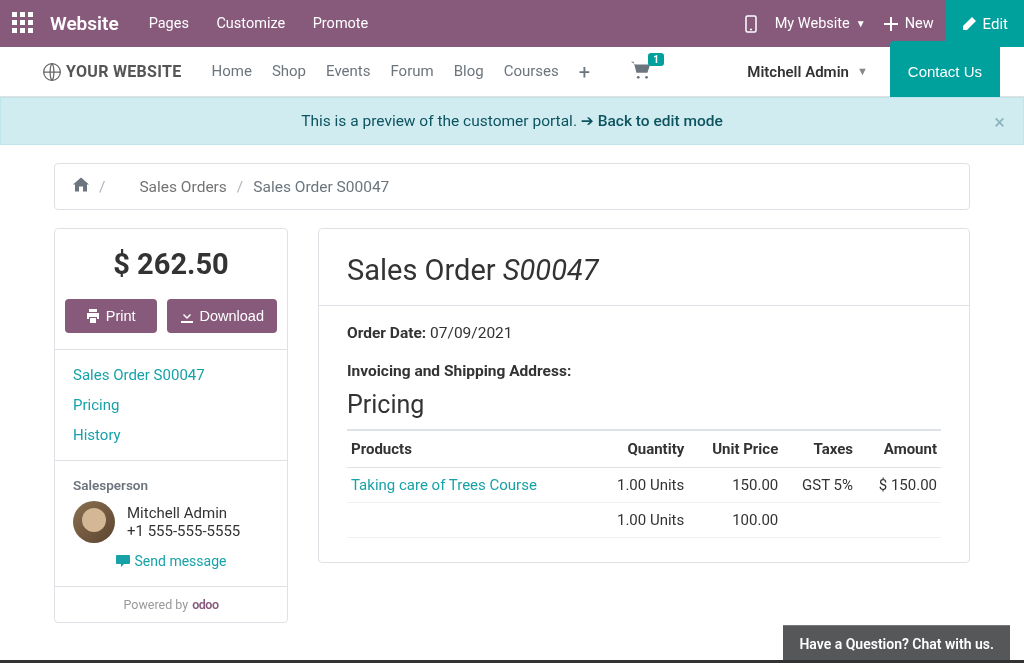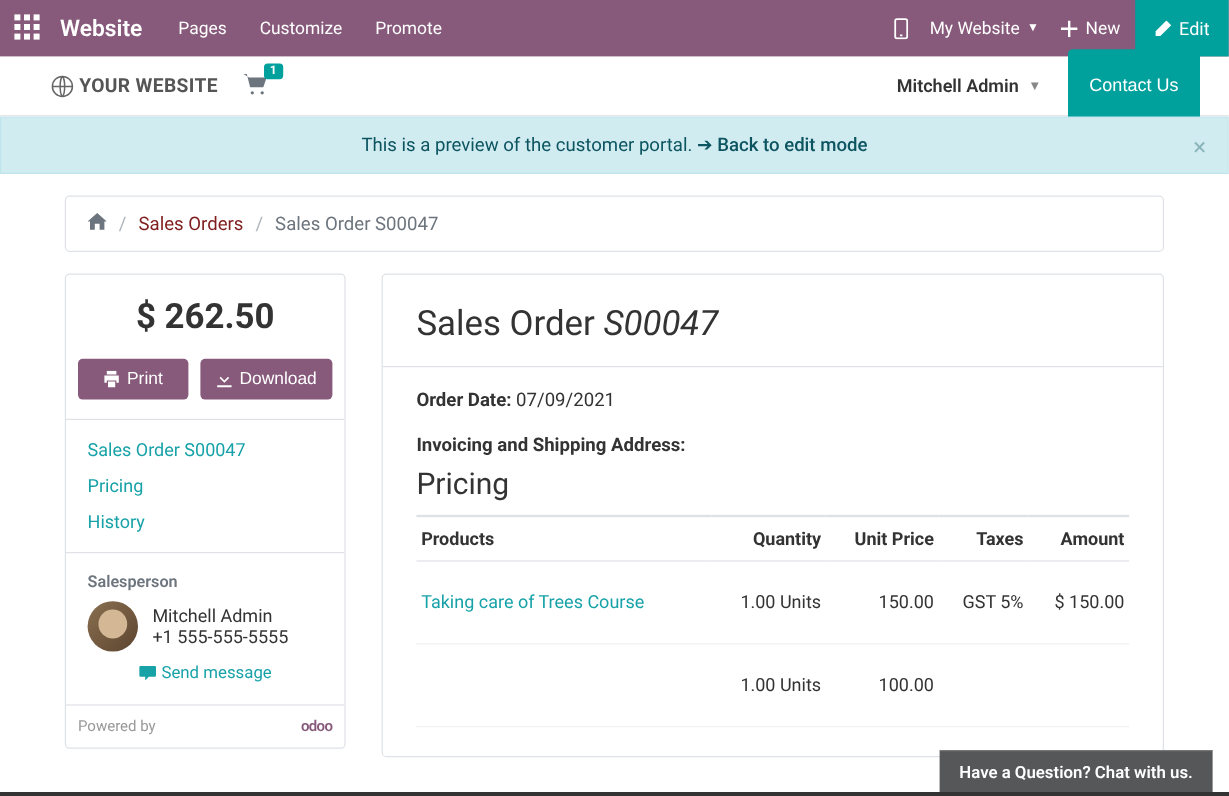--- a/index.html
+++ b/index.html
@@ -32,55 +32,55 @@
 
 .container-wrap { height: 558px; overflow-y: scroll; background: #fff; }
 .alert { background: #d1ecf1; border: 1px solid #bee5eb; color: #0c5460; padding: 14px 20px; text-align: center; font-size: 15.5px; position: relative; }
 .alert a { color: #0c5460; font-weight: 500; text-decoration: none; cursor: pointer; }
 .alert .close { position: absolute; right: 18px; top: 12px; color: #8ab4bb; cursor: pointer; font-size: 20px; }
 
 .container { max-width: 940px; margin: 0 auto; padding: 0 12px; }
 .breadcrumb { background: #fff; border: 1px solid #dee2e6; border-radius: 4px; padding: 13px 18px; margin-top: 18px; font-size: 15.5px; display: flex; align-items: center; }
 .breadcrumb .home-icon { color: #6c757d; cursor: pointer; }
 .breadcrumb .sep { color: #adb5bd; margin: 0 10px; }
-.breadcrumb a { color: #7f1d1d; text-decoration: none; cursor: pointer; }
+.breadcrumb a { color: #737373; text-decoration: none; cursor: pointer; margin-left: 24px; }
 .breadcrumb .current { color: #6c757d; }
 
 .content-row { display: flex; margin-top: 18px; gap: 30px; align-items: flex-start;}
 .side { width: 234px; border: 1px solid #dee2e6; border-radius: 4px; background: #fff; }
 .side-section { border-bottom: 1px solid #dee2e6; padding: 16px 18px; }
 .price { font-size: 29px; font-weight: 700; text-align: center; padding: 18px 10px; }
 .btn-row { display: flex; gap: 10px; padding: 0 10px 16px; }
 .btn-gray { background: #875A7B; color: #fff; border: none; padding: 9px 13px; border-radius: 4px; cursor: pointer; font-size: 14.5px; display: flex; align-items: center; gap: 6px; flex:1; justify-content:center;}
 .btn-gray svg { width: 14px; height: 14px; fill: #fff; }
 .side-links a { display: block; color: #17a2a8; text-decoration: none; font-size: 15px; margin-bottom: 12px; cursor: pointer; }
 .side-links a:last-child { margin-bottom: 0; }
 .salesperson-label { color: #6c757d; font-size: 13.5px; font-weight: 600; margin-bottom: 8px; }
 .salesperson { display: flex; align-items: center; }
 .avatar { width: 42px; height: 42px; border-radius: 50%; background: linear-gradient(135deg, #8a7050 0%, #5c4430 100%); margin-right: 12px; position:relative; overflow:hidden;}
 .avatar::after{content:"";position:absolute;width:24px;height:24px;background:#d4b896;border-radius:50%;top:7px;left:9px;}
 .sp-info .name { font-size: 15px; color: #333; }
 .sp-info .phone { font-size: 15px; color: #333; }
 .send-msg { text-align: center; margin-top: 10px; }
 .send-msg a { color: #17a2a8; text-decoration: none; font-size: 14px; cursor: pointer; display: inline-flex; align-items: center; gap: 5px; }
-.powered { text-align: center; padding: 10px; color: #999; font-size: 12.5px; display:flex; justify-content:space-between; align-items:center; gap:4px;}
+.powered { text-align: center; padding: 10px; color: #999; font-size: 12.5px; display:flex; justify-content:center; align-items:center; gap:4px;}
 
 .main { flex: 1; border: 1px solid #dee2e6; border-radius: 4px; background: #fff; padding: 24px 28px; }
 .main h1 { font-size: 29px; font-weight: 400; color: #333; margin-bottom: 4px; }
 .main h1 em { font-style: italic; }
 .divider { border-top: 1px solid #dee2e6; margin: 18px -28px; }
 .order-date { font-size: 15.5px; margin-bottom: 20px; }
 .order-date strong { font-weight: 700; }
 .addr-title { font-weight: 700; font-size: 15.5px; margin-bottom: 10px; }
 .addr { font-size: 15.5px; line-height: 1.5; margin-bottom: 44px; }
 .main h2 { font-size: 25px; font-weight: 400; margin-bottom: 10px; }
 table { width: 100%; border-collapse: collapse; }
 th { text-align: left; font-weight: 700; padding: 9px 4px; border-top: 2px solid #dee2e6; border-bottom: 1px solid #dee2e6; font-size: 15px; }
 th.r, td.r { text-align: right; }
-td { padding: 25px 4px; font-size: 15px; border-bottom: 1px solid #f0f0f0; }
+td { padding: 8px 4px; font-size: 15px; border-bottom: 1px solid #f0f0f0; }
 td a { color: #17a2a8; text-decoration: none; cursor: pointer; }
 
 .chat-widget { position: fixed; bottom: 1px; right: 14px; background: #555759; color: #fff; padding: 10px 16px; font-size: 14px; font-weight: 600; cursor: pointer; border-top: 1px solid #777; }
 
 ::-webkit-scrollbar { width: 16px; }
 ::-webkit-scrollbar-track { background: #f1f1f1; }
 ::-webkit-scrollbar-thumb { background: #c1c1c1; border-radius: 0; }
 .bottom-line { position: fixed; bottom: 0; left: 0; right: 0; height: 3px; background: #333; }
 </style>
 </head>
@@ -129,20 +129,29 @@
   </div>
 </div>
 
 <div class="second-bar">
   <div class="logo">
     <svg viewBox="0 0 24 24">
         <circle cx="12" cy="12" r="10"></circle>
         <path d="M2 12h20M12 2c3 3 3 17 0 20M12 2c-3 3-3 17 0 20"></path>
       </svg>
     <span>YOUR WEBSITE</span>
+  </div>
+  <div class="second-nav">
+    <a>Home</a>
+    <a>Shop</a>
+    <a>Events</a>
+    <a>Forum</a>
+    <a>Blog</a>
+    <a>Courses</a>
+    <span class="plus-btn">+</span>
   </div>
   <div class="cart">
     <svg viewBox="0 0 24 20">
         <path d="M1 1h3l3 12h12l3-9H6"></path>
         <circle cx="9" cy="18" r="1.5"></circle>
         <circle cx="18" cy="18" r="1.5"></circle>
       </svg>
     <span class="cart-badge">1</span>
   </div>
   <div class="spacer"></div>

